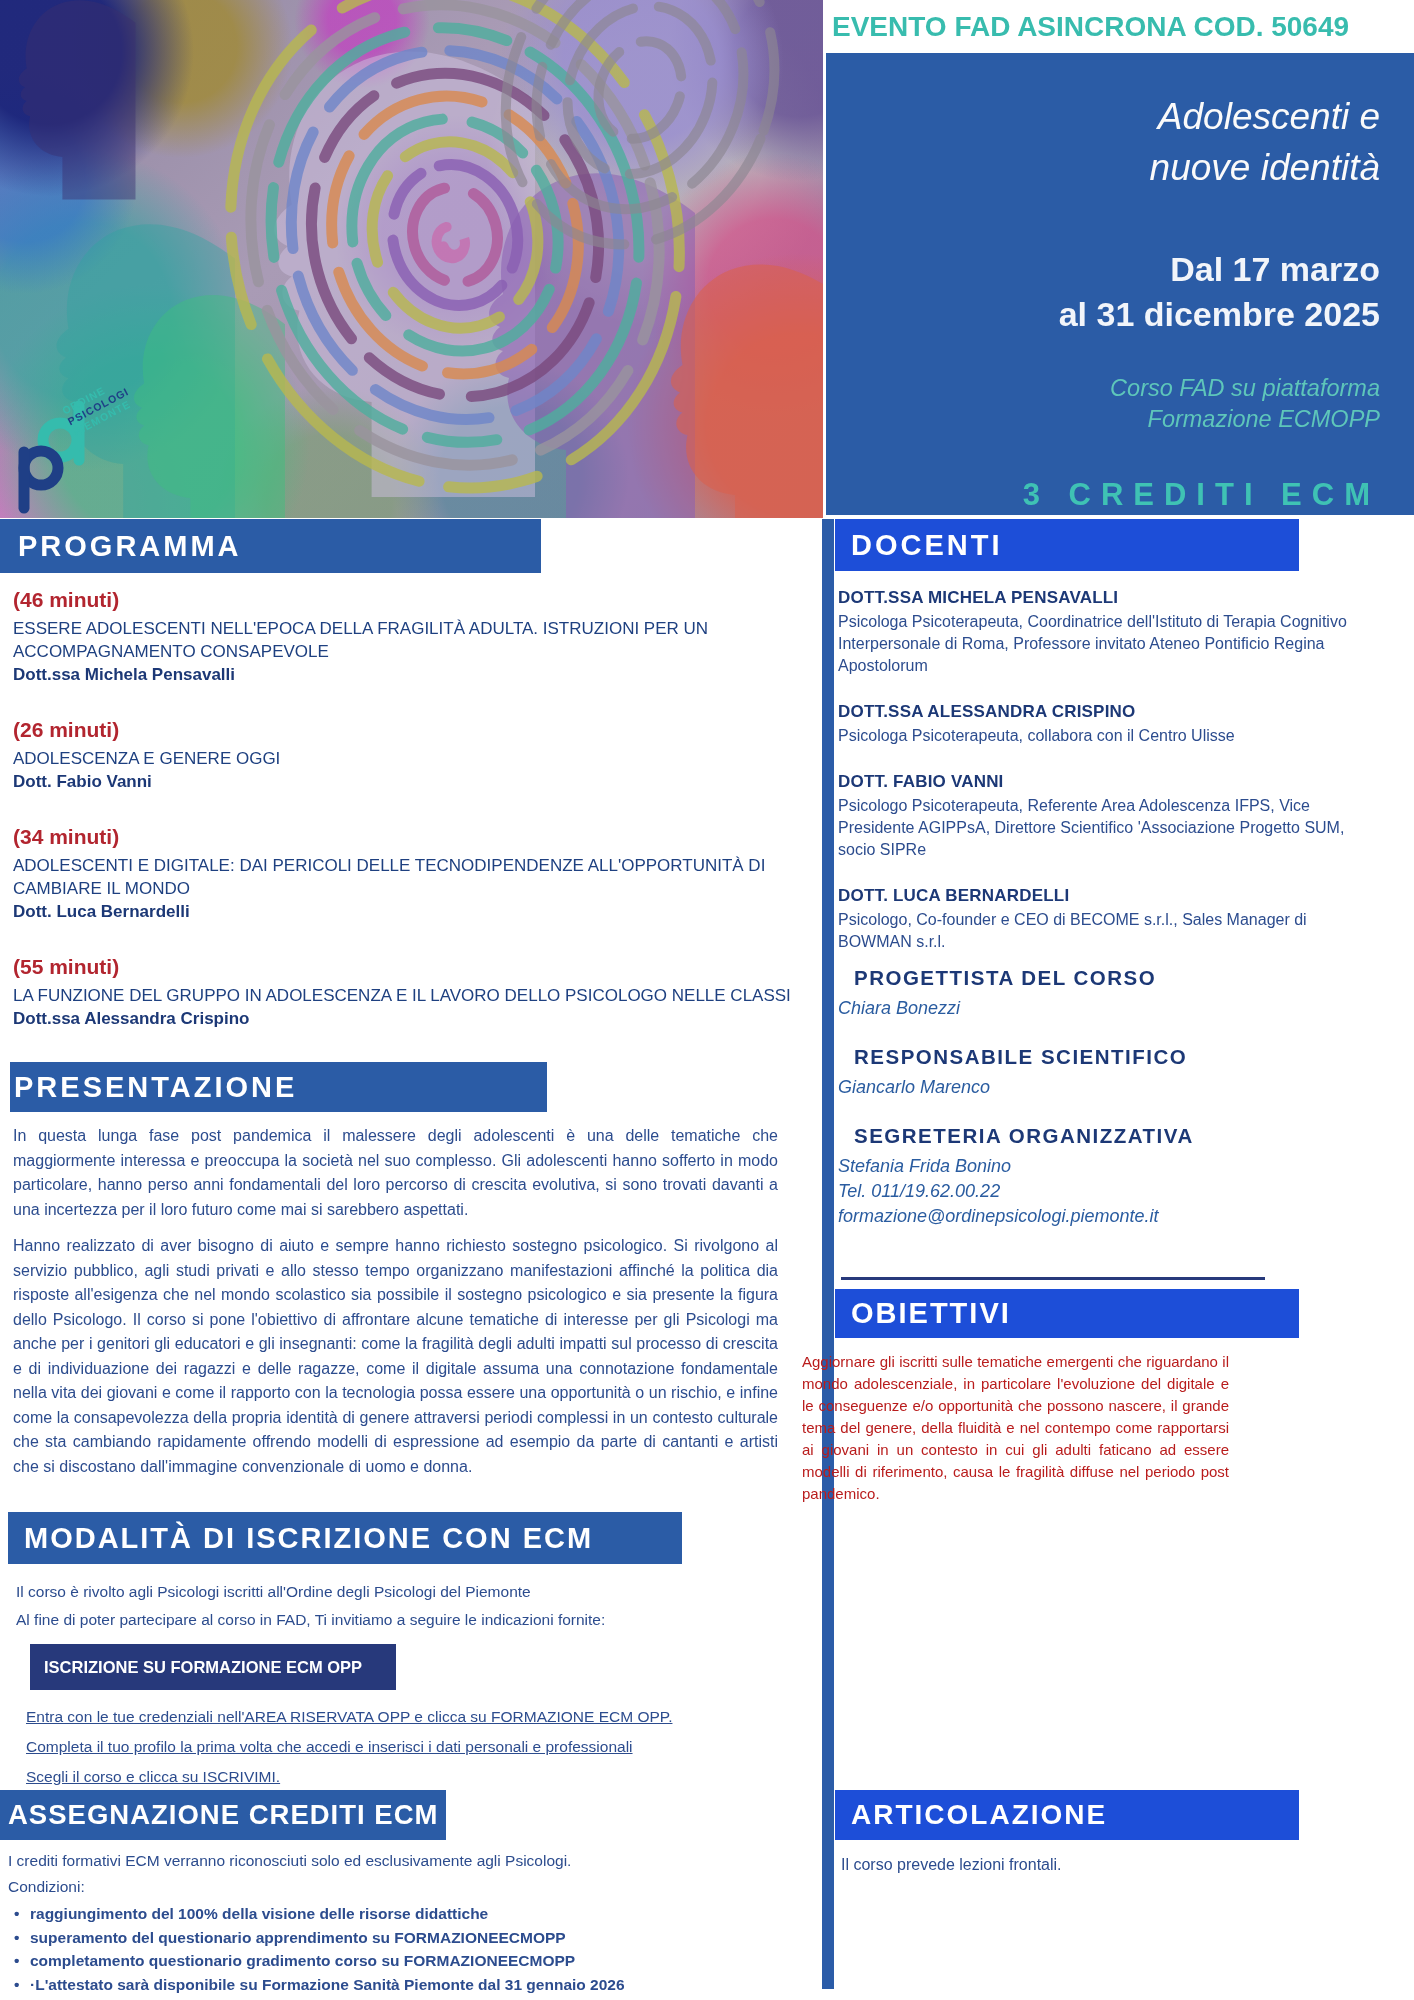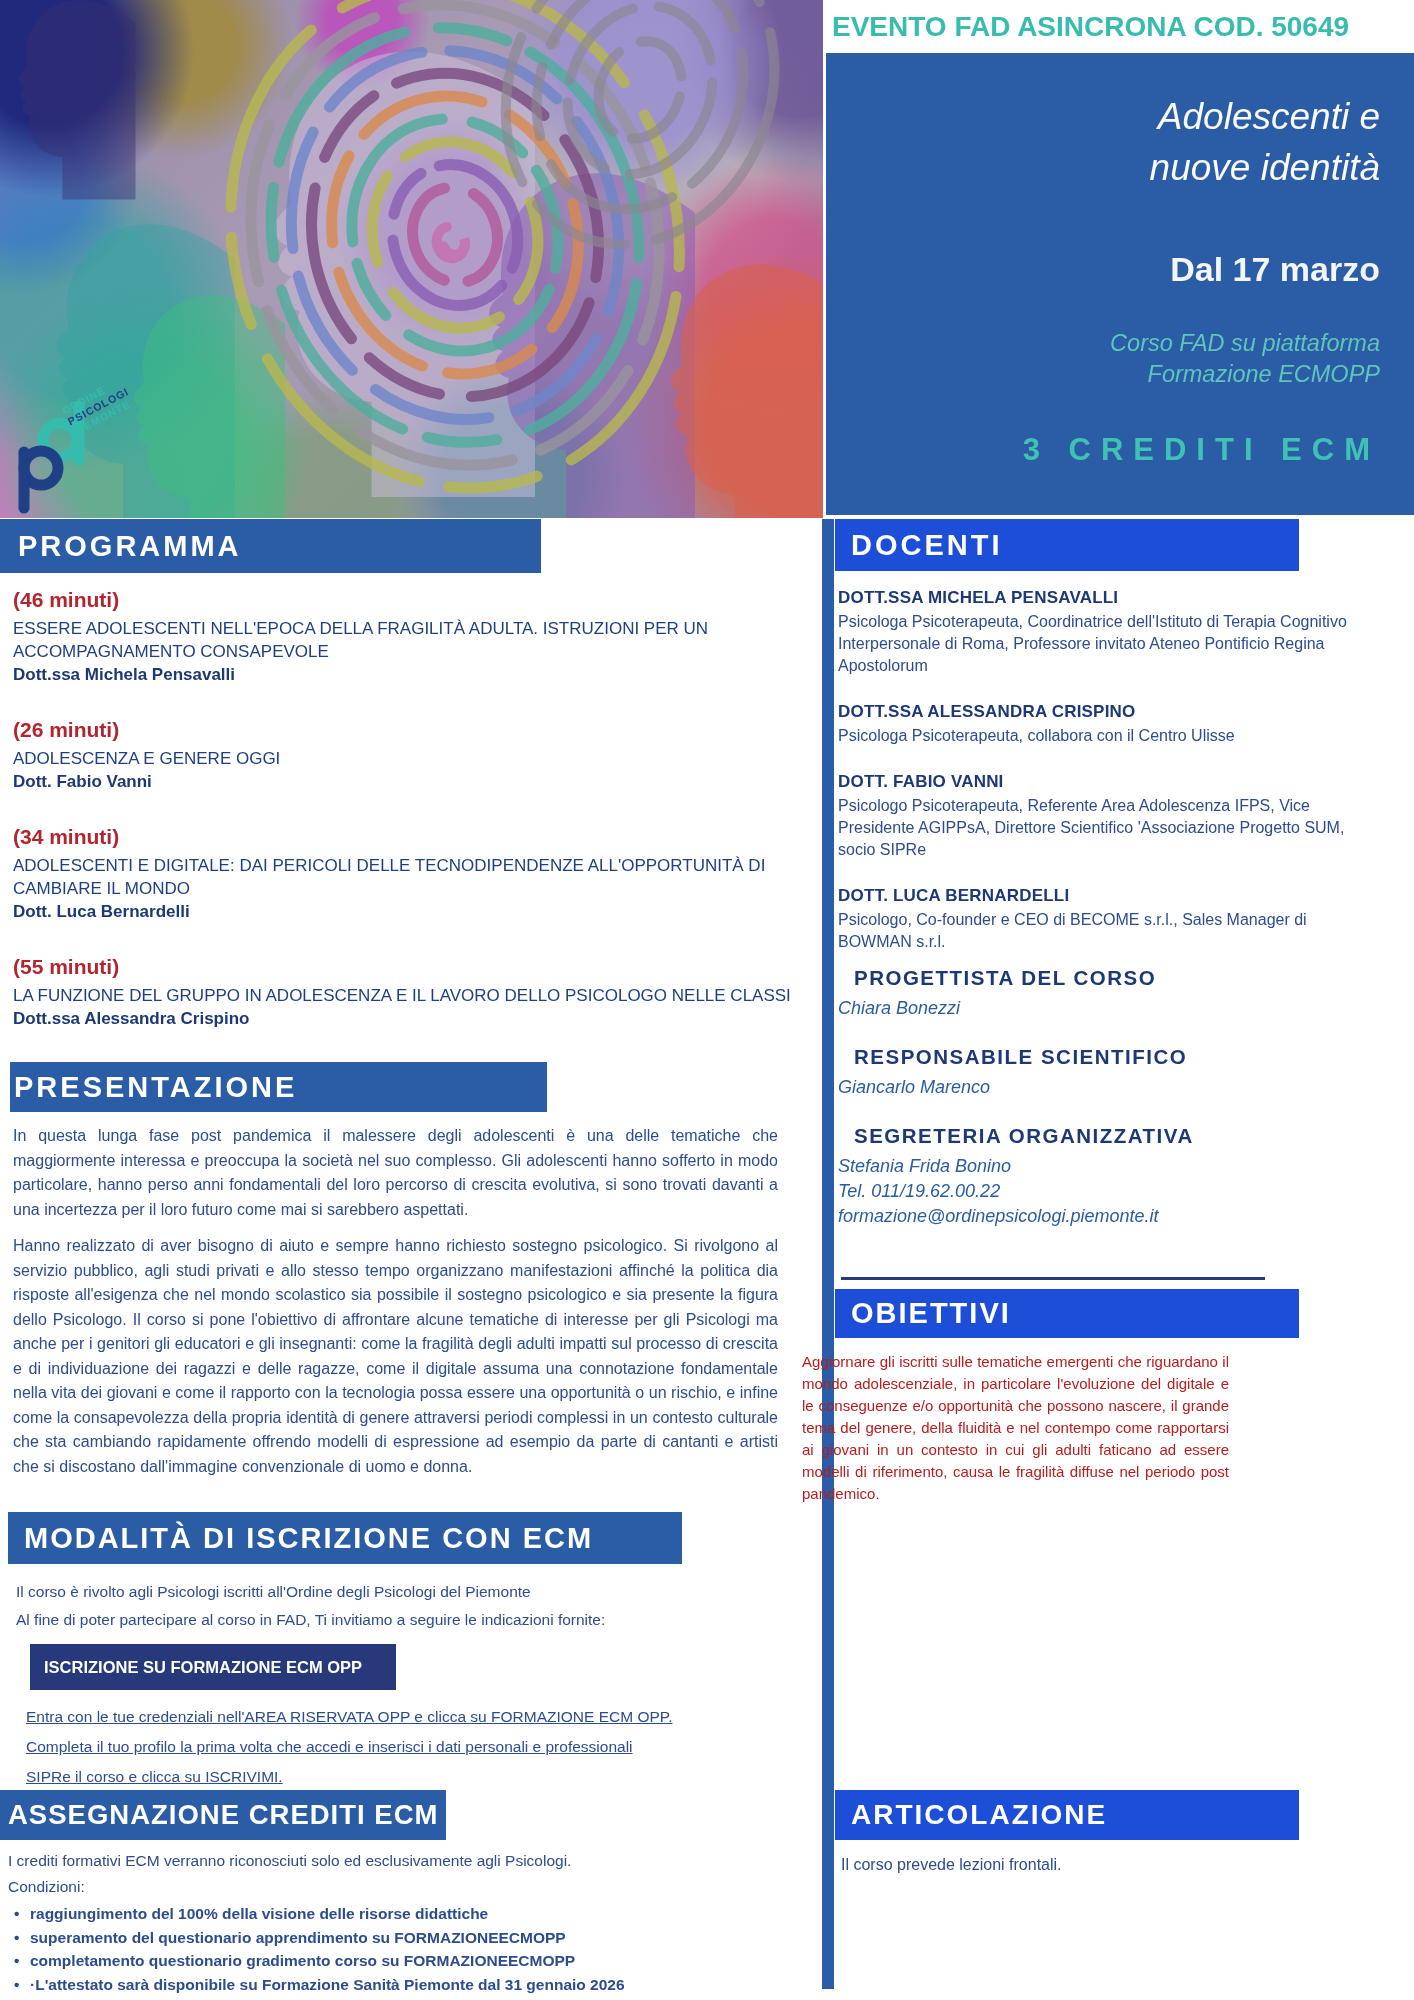--- a/index.html
+++ b/index.html
@@ -159,20 +159,21 @@
   </div>
 
   <div id="panel" class="abs">
     <div class="inner">
       <div class="panel-title">
         <div>Adolescenti e</div>
         <div>nuove identità</div>
       </div>
       <div class="panel-dates">
         <div>Dal 17 marzo</div>
+        <div>al 31 dicembre 2025</div>
       </div>
       <div class="panel-platform">
         <div>Corso FAD su piattaforma</div>
         <div>Formazione ECMOPP</div>
       </div>
       <div class="panel-credits">3 CREDITI ECM</div>
     </div>
   </div>
 
   <div id="programma-bar" class="abs bar blue">PROGRAMMA</div>
@@ -206,21 +207,21 @@
 
   <div id="modalita-bar" class="abs bar blue">MODALITÀ DI ISCRIZIONE CON ECM</div>
   <div id="modalita-intro" class="abs">
     <div>Il corso è rivolto agli Psicologi iscritti all'Ordine degli Psicologi del Piemonte</div>
     <div>Al fine di poter partecipare al corso in FAD, Ti invitiamo a seguire le indicazioni fornite:</div>
   </div>
   <div id="iscrizione-box" class="abs">ISCRIZIONE SU FORMAZIONE ECM OPP</div>
   <div id="steps" class="abs">
     <div class="step">Entra con le tue credenziali nell'AREA RISERVATA OPP e clicca su FORMAZIONE ECM OPP.</div>
     <div class="step">Completa il tuo profilo la prima volta che accedi e inserisci i dati personali e professionali</div>
-    <div class="step">SIPRe il corso e clicca su ISCRIVIMI.</div>
+    <div class="step">Scegli il corso e clicca su ISCRIVIMI.</div>
   </div>
 
   <div id="assegnazione-bar" class="abs bar blue">ASSEGNAZIONE CREDITI ECM</div>
   <div id="assegnazione-text" class="abs">
     <div>I crediti formativi ECM verranno riconosciuti solo ed esclusivamente agli Psicologi.</div>
     <div>Condizioni:</div>
     <ul>
       <li>raggiungimento del 100% della visione delle risorse didattiche</li>
       <li>superamento del questionario apprendimento su FORMAZIONEECMOPP</li>
       <li>completamento questionario gradimento corso su FORMAZIONEECMOPP</li>

